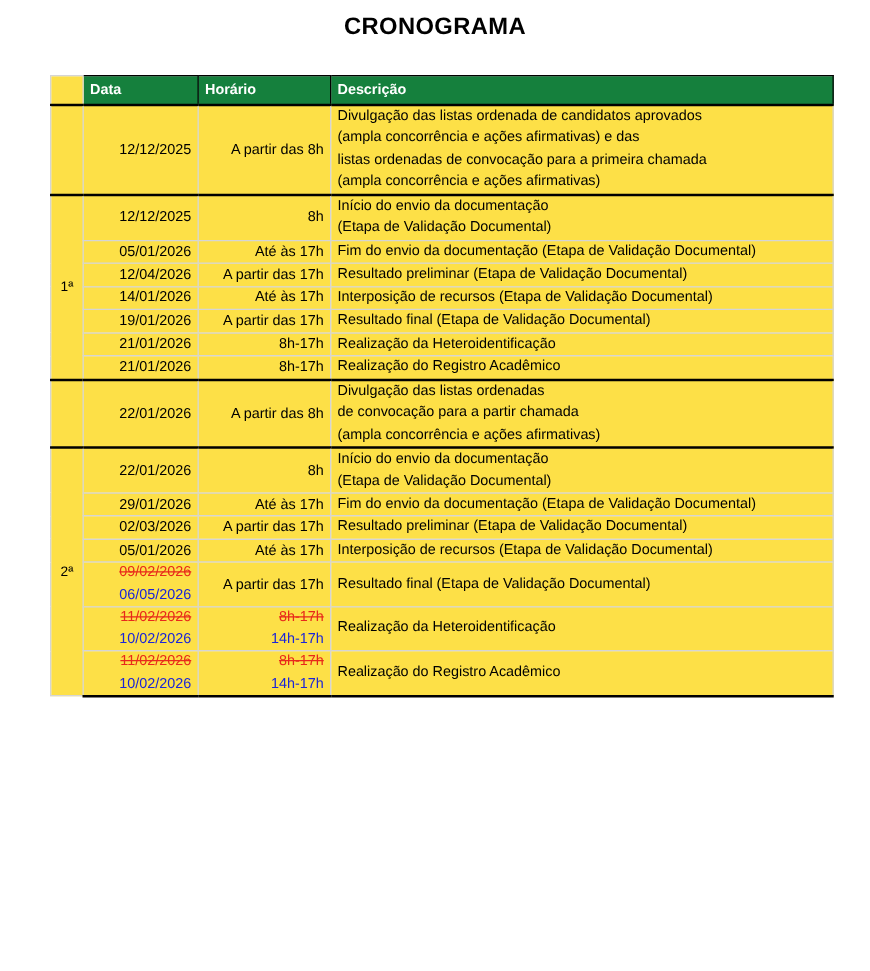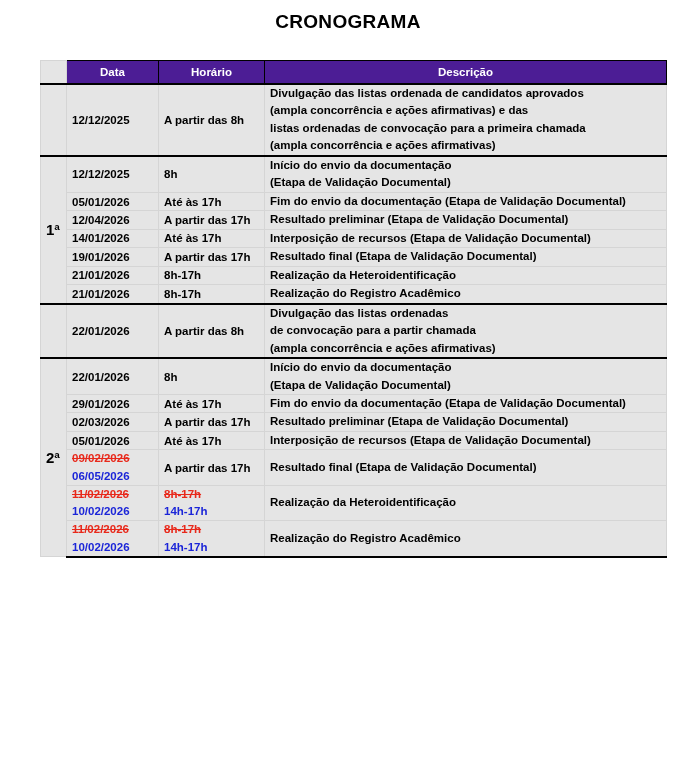--- a/index.html
+++ b/index.html
@@ -38,50 +38,51 @@
   }
   table.cronograma col.c-label  { width: 26px; }
   table.cronograma col.c-data   { width: 92px; }
   table.cronograma col.c-hora   { width: 106px; }
   table.cronograma col.c-desc   { width: 402px; }
 
   table.cronograma td, table.cronograma th {
     padding: 0 5px;
     vertical-align: middle;
     border: 1px solid #d5d5d5;
-    background: #e5e5e5;
-    font-weight: bold;
+    background: #fde047;
+    font-weight: normal;
   }
   
   tr.head th.hdr {
-    background: #4c1d95;
+    background: #15803d;
     color: #ffffff;
     font-weight: bold;
-    text-align: center;
+    text-align: left;
     height: 22px;
     border: 1px solid #000000;
     font-size: 11.5px;
   }
   th.hdr-blank {
     background: #ffffff;
     border: 1px solid #d5d5d5;
     border-top-color: #d5d5d5;
   }
   td.label-cell {
+    text-align: center;
     font-weight: bold;
-    font-size: 15px;
+    font-size: 11px;
     background: #f2f2f2;
   }
   td.label-blank {
     background: #ffffff;
     border-left: 1px solid #d5d5d5;
     border-right: 1px solid #d5d5d5;
   }
   td.cell-date, td.cell-time {
-    text-align: left;
+    text-align: right;
     margin-left: 16px;
   }
   td.cell-desc {
     text-align: left;
   }
   .ln { display: block; line-height: 1.52; }
 
   
   tr.group-top > td, tr.group-top > th { border-top: 2px solid #000000; }
   tr.group-bottom > td { border-bottom: 2px solid #000000; }

